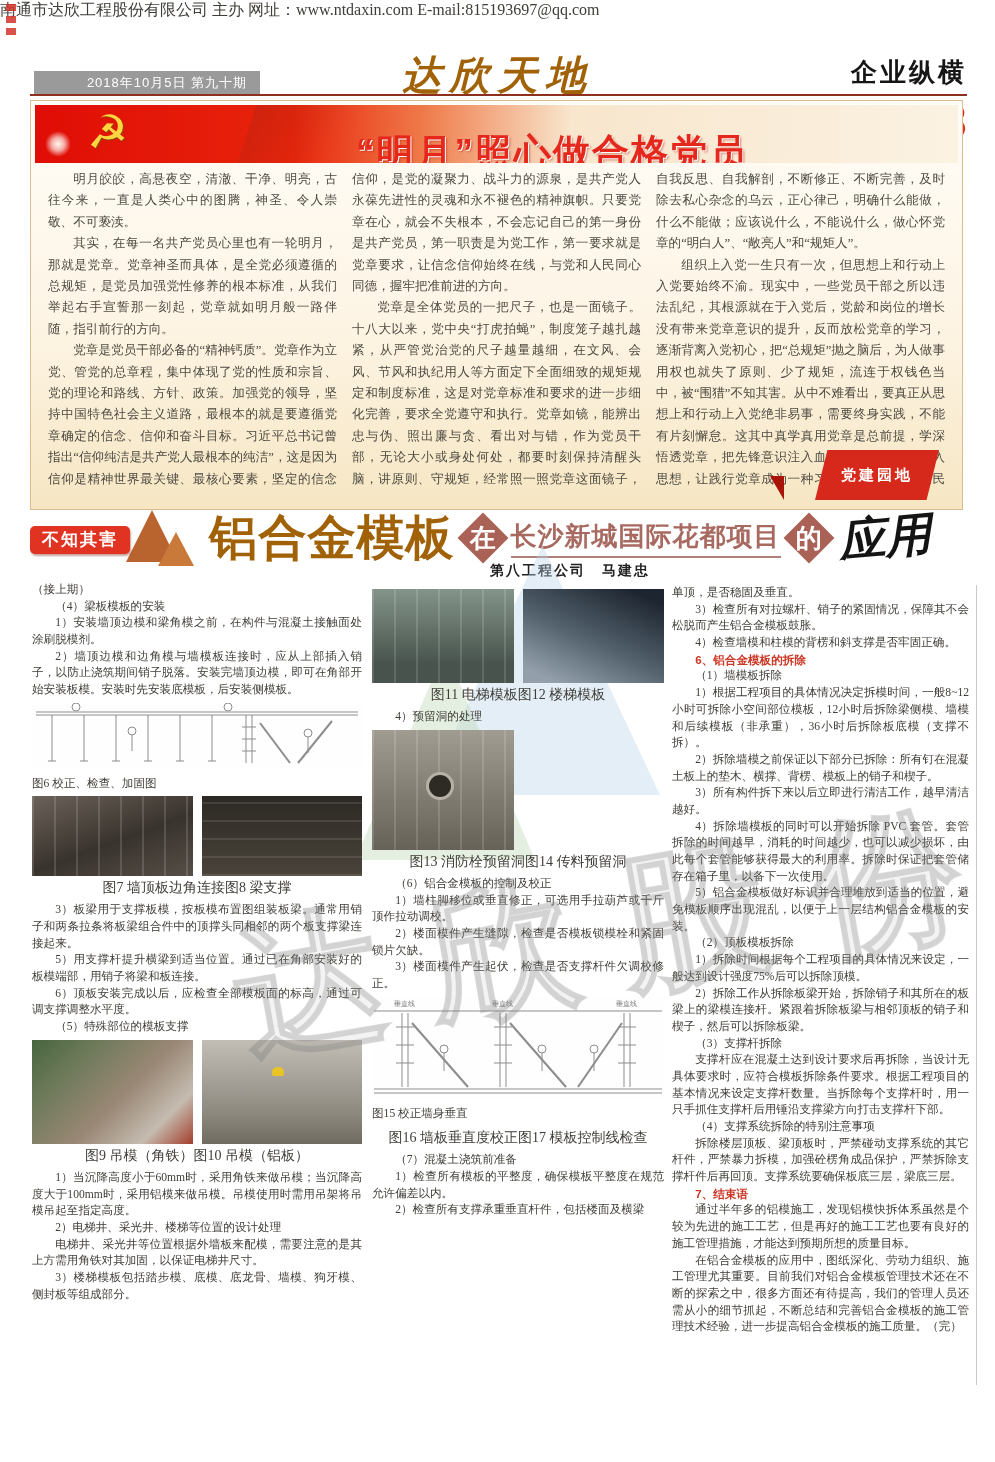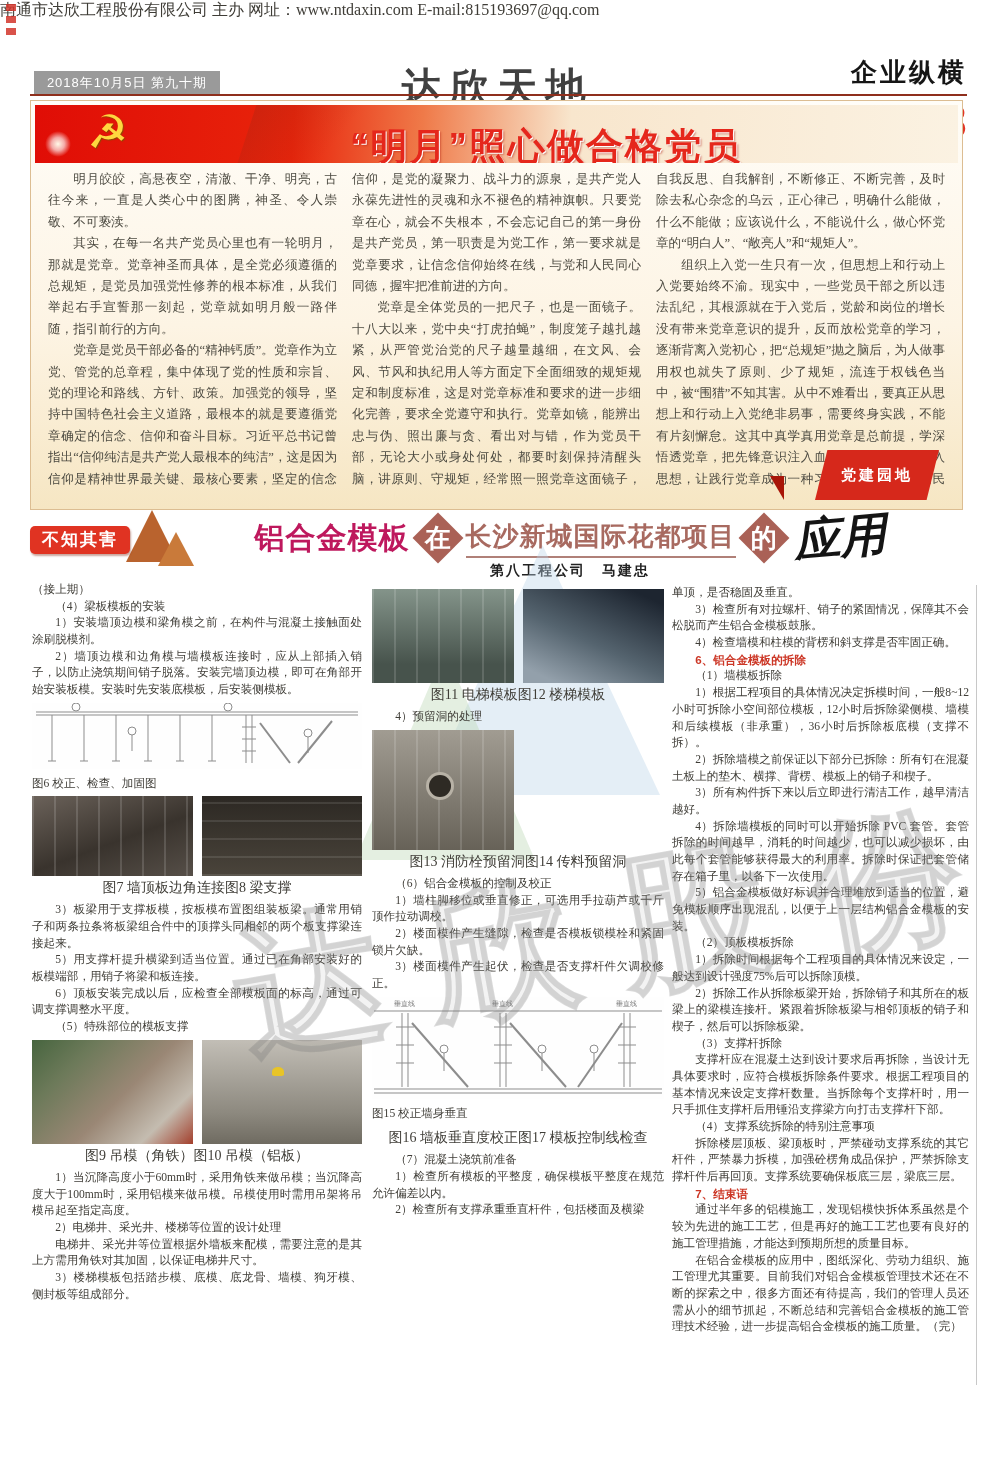--- a/index.html
+++ b/index.html
@@ -5,43 +5,43 @@
   html,body{margin:0;padding:0;background:#ffffff;}
   .page{position:relative;width:995px;height:1462px;background:#ffffff;overflow:hidden;
         font-family:"Liberation Serif","DejaVu Serif",serif;color:#3f3d37;}
 
   
   .corner-mark{position:absolute;left:6px;top:4px;width:10px;height:34px;
     background:repeating-linear-gradient(180deg,#d2342a 0 7px,transparent 7px 12px);opacity:.85;}
 
   
   .date-badge{position:absolute;left:34px;top:71px;width:186px;height:23px;background:#9a9a9a;
-    color:#fff;font:13px/23px "Liberation Sans","DejaVu Sans",sans-serif;text-align:center;letter-spacing:1px;}
+    color:#fff;font:13px/23px "Liberation Sans","DejaVu Sans",sans-serif;text-align:center;letter-spacing:1px;padding-left:40px;}
   .masthead{position:absolute;left:0;right:0;top:48px;text-align:center;
-    font-family:"DejaVu Serif",serif;font-weight:bold;font-size:40px;
-    color:#404040;letter-spacing:8px;margin-top:12px;}
+    font-family:"DejaVu Serif",serif;font-style:italic;font-weight:bold;font-size:40px;
+    color:#a16207;letter-spacing:8px;}
   .section-block{position:absolute;right:28px;top:56px;display:flex;align-items:flex-end;gap:10px;flex-direction:column;}
   .section-name{font-family:"Liberation Serif",serif;font-weight:bold;font-size:26px;color:#151515;letter-spacing:3px;line-height:1.3;}
   .page-num{font-family:"Liberation Sans","DejaVu Sans",sans-serif;font-weight:bold;font-size:48px;
     color:#e23424;line-height:0.9;}
   .header-rule{position:absolute;left:30px;right:28px;top:94px;height:2px;background:#8f2f1d;}
 
   
   .party-box{position:absolute;left:30px;top:100px;width:933px;height:410px;
     border:1px solid #dcbd92;box-sizing:border-box;
     background:linear-gradient(180deg,#fffdf8 0%,#fdf4e4 55%,#f6e6c3 100%);}
   .party-banner{position:absolute;left:4px;right:4px;top:4px;height:58px;overflow:hidden;
     background:linear-gradient(93deg,#e00d06 0%,#e8240b 28%,#ef7a49 42%,#f8e6cd 58%,#fbf2e2 100%);}
   .party-banner .glint{position:absolute;left:10px;top:26px;width:26px;height:26px;
     background:radial-gradient(circle,#fff9e8 0%,rgba(255,255,255,.65) 35%,rgba(255,255,255,0) 70%);}
   .emblem{position:absolute;left:52px;top:0px;font-size:46px;color:#ffd63f;
     text-shadow:1px 1px 1px #8d4a00;font-family:"DejaVu Sans",sans-serif;}
   .flag-fold{position:absolute;left:210px;top:-10px;width:120px;height:90px;
     background:linear-gradient(115deg,rgba(160,40,20,.35),rgba(160,40,20,0) 70%);transform:skewX(-18deg);}
-  .party-headline{position:absolute;left:305px;top:7px;margin:10px;
+  .party-headline{position:absolute;left:305px;top:7px;margin:16px;
     font-family:"Liberation Sans","DejaVu Sans",sans-serif;font-weight:bold;font-size:37px;
     color:#e5271c;letter-spacing:2px;
     text-shadow:1px 1px 0 #ffffff,2px 2px 2px rgba(170,25,15,.45);}
   .party-text{position:absolute;left:17px;right:17px;top:68px;height:332px;overflow:hidden;
     column-count:3;column-gap:15px;font-size:12.6px;line-height:1.7;color:#4c4a41;text-align:justify;}
   .party-text p{margin:0;text-indent:2em;}
   .party-badge{position:absolute;right:23px;bottom:9px;background:#d6281b;color:#ffffff;
     font:bold 15px/22px "Liberation Sans","DejaVu Sans",sans-serif;letter-spacing:3px;
     padding:14px 26px;clip-path:polygon(10% 0,100% 0,90% 100%,0 100%);}
   .party-badge-wing{position:absolute;right:178px;bottom:9px;width:0;height:0;
@@ -51,22 +51,22 @@
   .kicker{position:absolute;left:30px;top:516px;width:150px;height:52px;}
   .kicker .mtn1{position:absolute;left:96px;top:-6px;width:0;height:0;
     border-bottom:52px solid #b9632e;border-left:26px solid transparent;border-right:26px solid transparent;}
   .kicker .mtn2{position:absolute;left:128px;top:16px;width:0;height:0;
     border-bottom:34px solid #c9severe;border-bottom:34px solid #c97a3a;border-left:18px solid transparent;border-right:18px solid transparent;}
   .kicker-label{position:absolute;left:0;top:10px;background:#e03322;color:#fff;
     font:bold 17px/26px "Liberation Sans","DejaVu Sans",sans-serif;letter-spacing:2px;
     padding:1px 12px;border-radius:5px;box-shadow:1px 2px 2px rgba(120,30,10,.4);}
   .tech-title{position:absolute;left:180px;top:512px;width:780px;height:52px;
     display:flex;align-items:center;justify-content:center;gap:4px;white-space:nowrap;}
-  .t-part1{font-family:"Liberation Sans","DejaVu Sans",sans-serif;font-weight:bold;font-size:30px;
-    color:#be185d;letter-spacing:1px;}
+  .t-part1{font-family:"Liberation Sans","DejaVu Sans",sans-serif;font-weight:bold;font-size:48px;
+    color:#a16207;letter-spacing:1px;}
   .t-diamond{width:36px;height:36px;background:#aa6156;transform:rotate(45deg);margin:0 6px;
     display:flex;align-items:center;justify-content:center;flex:0 0 auto;}
   .t-diamond span{transform:rotate(-45deg);color:#fff;font:bold 26px "Liberation Sans","DejaVu Sans",sans-serif;}
   .t-part2{font-family:"Liberation Sans","DejaVu Sans",sans-serif;font-weight:bold;font-size:26px;
     color:#a86a60;letter-spacing:1px;border-bottom:2px solid #b08078;padding-bottom:2px;
     text-shadow:1px 1px 0 #fff;}
   .t-part3{font-family:"DejaVu Serif",serif;font-style:italic;font-weight:bold;font-size:46px;
     color:#141414;transform:rotate(-5deg);margin-left:2px;}
   .tech-byline{position:absolute;left:180px;top:562px;width:780px;text-align:center;
     font:bold 14px "Liberation Sans","DejaVu Sans",sans-serif;color:#222;letter-spacing:2px;}

